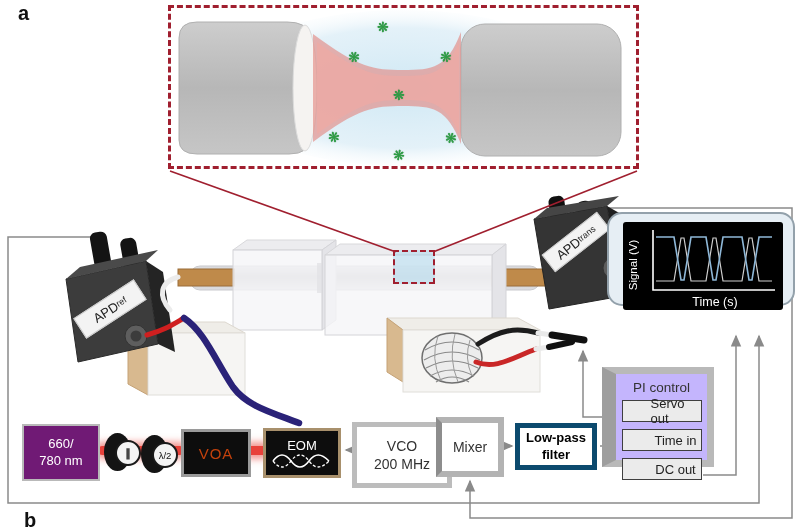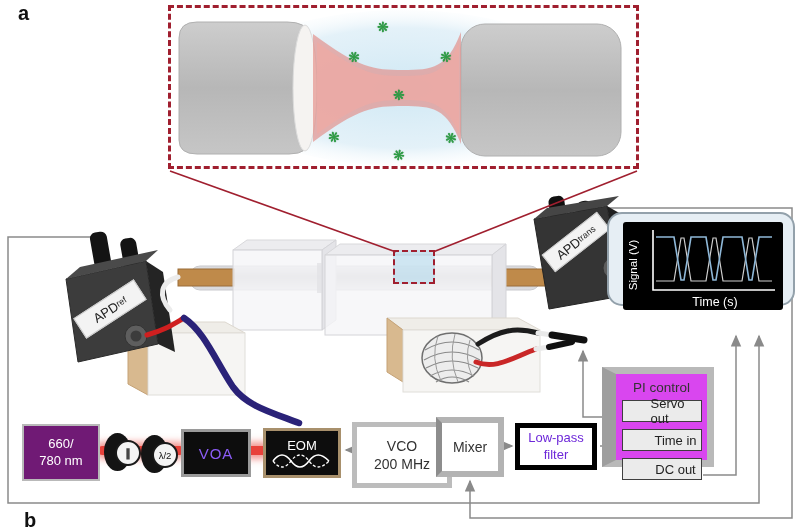--- a/index.html
+++ b/index.html
@@ -33,26 +33,26 @@
   #laser { left:22px; top:424px; width:78px; height:57px; background:#701a75; border:2px solid #b9b9b9; color:#fff; font-size:13px; line-height:1.25; }
   .beam { background:#e8413a; border-radius:5px; box-shadow:0 0 7px 4px rgba(232,62,52,0.55); z-index:2; }
   #beam1 { left:98px; top:446px; width:86px; height:9px; }
   #beam2 { left:246px; top:446px; width:22px; height:9px; }
   .optic { z-index:3; }
   .optic .barrel { position:absolute; left:0; top:1px; width:27px; height:38px; background:#141414; border-radius:50%; }
   .optic .face { position:absolute; left:11px; top:8px; width:26px; height:26px; background:#f4f4f4; border:2px solid #1a1a1a; border-radius:50%; display:flex; align-items:center; justify-content:center; font-size:11px; color:#111; font-weight:bold; }
   #polarizer { left:104px; top:432px; width:38px; height:40px; }
   #waveplate { left:141px; top:434px; width:38px; height:40px; }
   #waveplate .face { font-size:9.5px; font-weight:normal; }
-  #voa { left:181px; top:429px; width:70px; height:48px; background:#0d0d0d; border:3px solid #9a9a9a; color:#8b5cf6; font-size:15px; letter-spacing:1px; }
+  #voa { left:181px; top:429px; width:70px; height:48px; background:#0d0d0d; border:3px solid #9a9a9a; color:#c2410c; font-size:15px; letter-spacing:1px; }
   #eom { left:263px; top:428px; width:78px; height:50px; background:#0d0d0d; border:3px solid #a8906c; color:#fff; font-size:13px; }
   #vco { left:352px; top:422px; width:100px; height:66px; background:#fff; border:5px solid #bcbcbc; color:#333; font-size:14px; line-height:1.3; }
   #mixer { left:436px; top:417px; width:68px; height:60px; background:#fff; border:6px solid #b3b3b3; border-left-color:#8d8d8d; color:#333; font-size:14px; }
-  #lpf { left:515px; top:423px; width:82px; height:47px; background:#fff; border:5px solid #000000; color:#6d28d9; font-size:13px; line-height:1.25; }
-  #pi { left:602px; top:367px; width:112px; height:100px; background:#d946ef; border:7px solid #b9b9b9; border-left:14px solid #9e9e9e; color:#333; z-index:4; }
+  #lpf { left:515px; top:423px; width:82px; height:47px; background:#fff; border:5px solid #0c4a6e; color:#000000; font-size:13px; line-height:1.25;font-weight:bold; }
+  #pi { left:602px; top:367px; width:112px; height:100px; background:#c4b5fd; border:7px solid #b9b9b9; border-left:14px solid #9e9e9e; color:#333; z-index:4; }
   #pi-title { font-size:13.5px; text-align:center; margin:6px 0 5px 0; }
   .pi-sub { width:80px; height:22px; margin:0 auto 7px auto; background:#ebebeb; border:1.5px solid #3f3f3f; font-size:13px; color:#222; display:flex; align-items:center; justify-content:center;padding-left:28px; }
 
   svg { display:block; }
 </style>
 </head>
 <body>
 
 <div id="fig">
 

